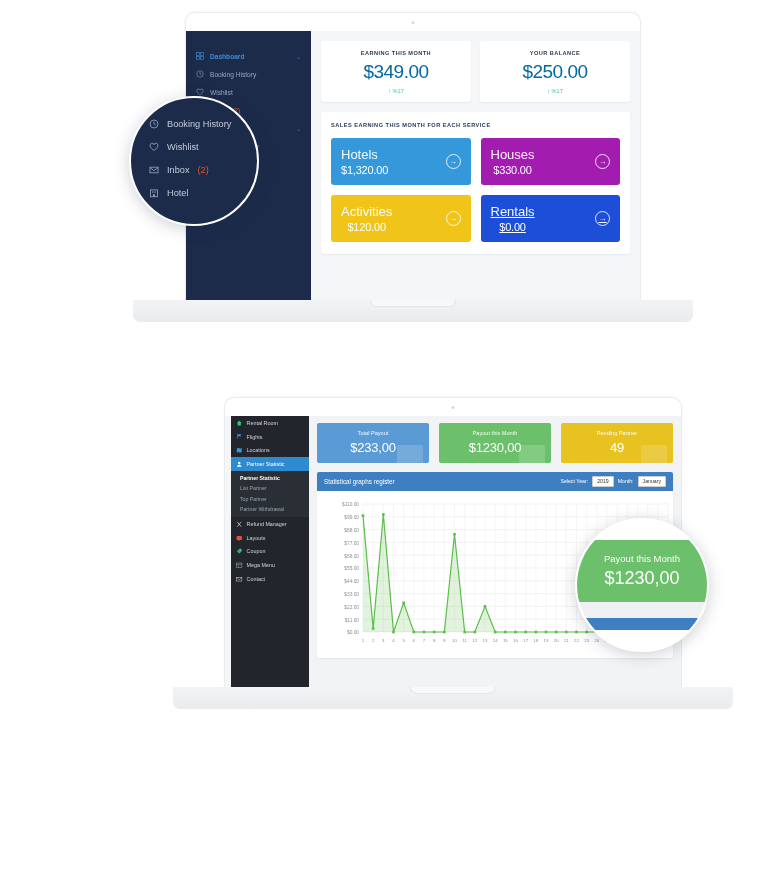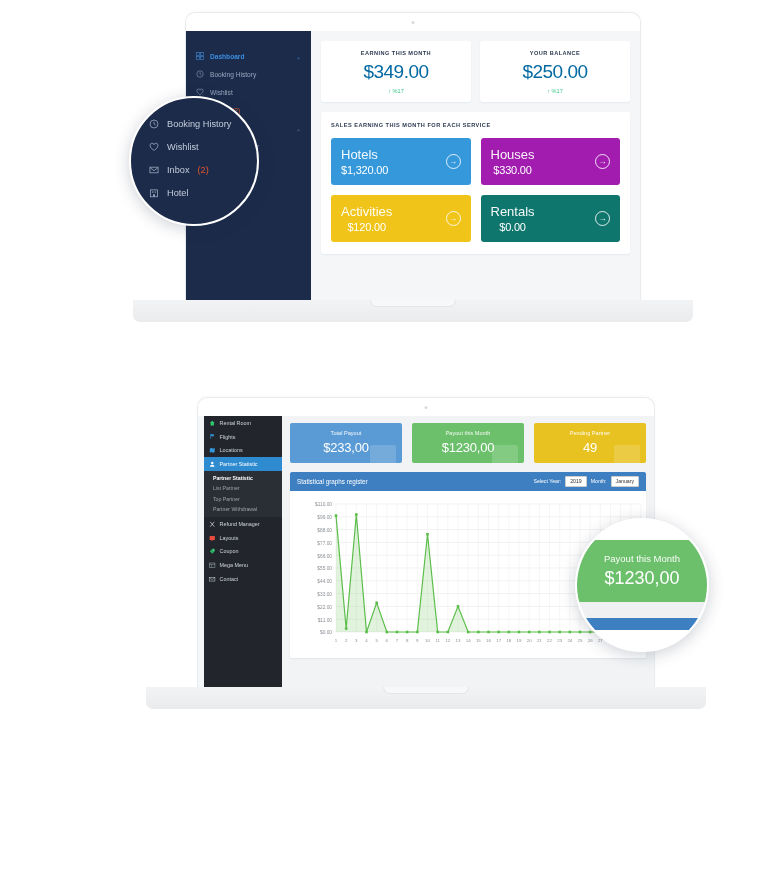--- a/index.html
+++ b/index.html
@@ -103,21 +103,21 @@
   }
   .svc-name{font-size:13px;opacity:.95;}
   .svc-amt{font-size:11px;margin-top:2px;letter-spacing:-.2px;text-align:center;}
   .arrow{
     width:13px;height:13px;border-radius:50%;border:1px solid rgba(255,255,255,.85);
     display:flex;align-items:center;justify-content:center;
     font-size:8px;line-height:1;color:#fff;flex:none;
   }
 
   
-  #laptop2{left:197px;top:397px;width:458px;}
+  #laptop2{left:224px;top:397px;width:458px;}
   #laptop2 .lid{height:290px;}
   #laptop2 .base{width:560px;height:22px;margin-left:-51px;}
 
   .l2-sidebar{
     position:absolute;left:6px;top:0;width:78px;height:100%;
     background:#22262c;
   }
   .l2-item{
     display:flex;align-items:center;gap:4px;
     padding:3.6px 5px;color:#cfd4da;font-size:5.4px;white-space:nowrap;
@@ -282,21 +282,21 @@
               </div>
               <div class="arrow">→</div>
             </div>
             <div class="svc" id="svc2" style="background: rgb(240, 196, 25);">
               <div>
                 <div class="svc-name">Activities</div>
                 <div class="svc-amt">$120.00</div>
               </div>
               <div class="arrow">→</div>
             </div>
-            <div class="svc" id="svc3" style="background: #0f766e;">
+            <div class="svc" id="svc3" style="background: #1d4ed8; text-decoration: underline;">
               <div>
                 <div class="svc-name">Rentals</div>
                 <div class="svc-amt">$0.00</div>
               </div>
               <div class="arrow">→</div>
             </div>
           </div>
         </div>
       </div>
 

